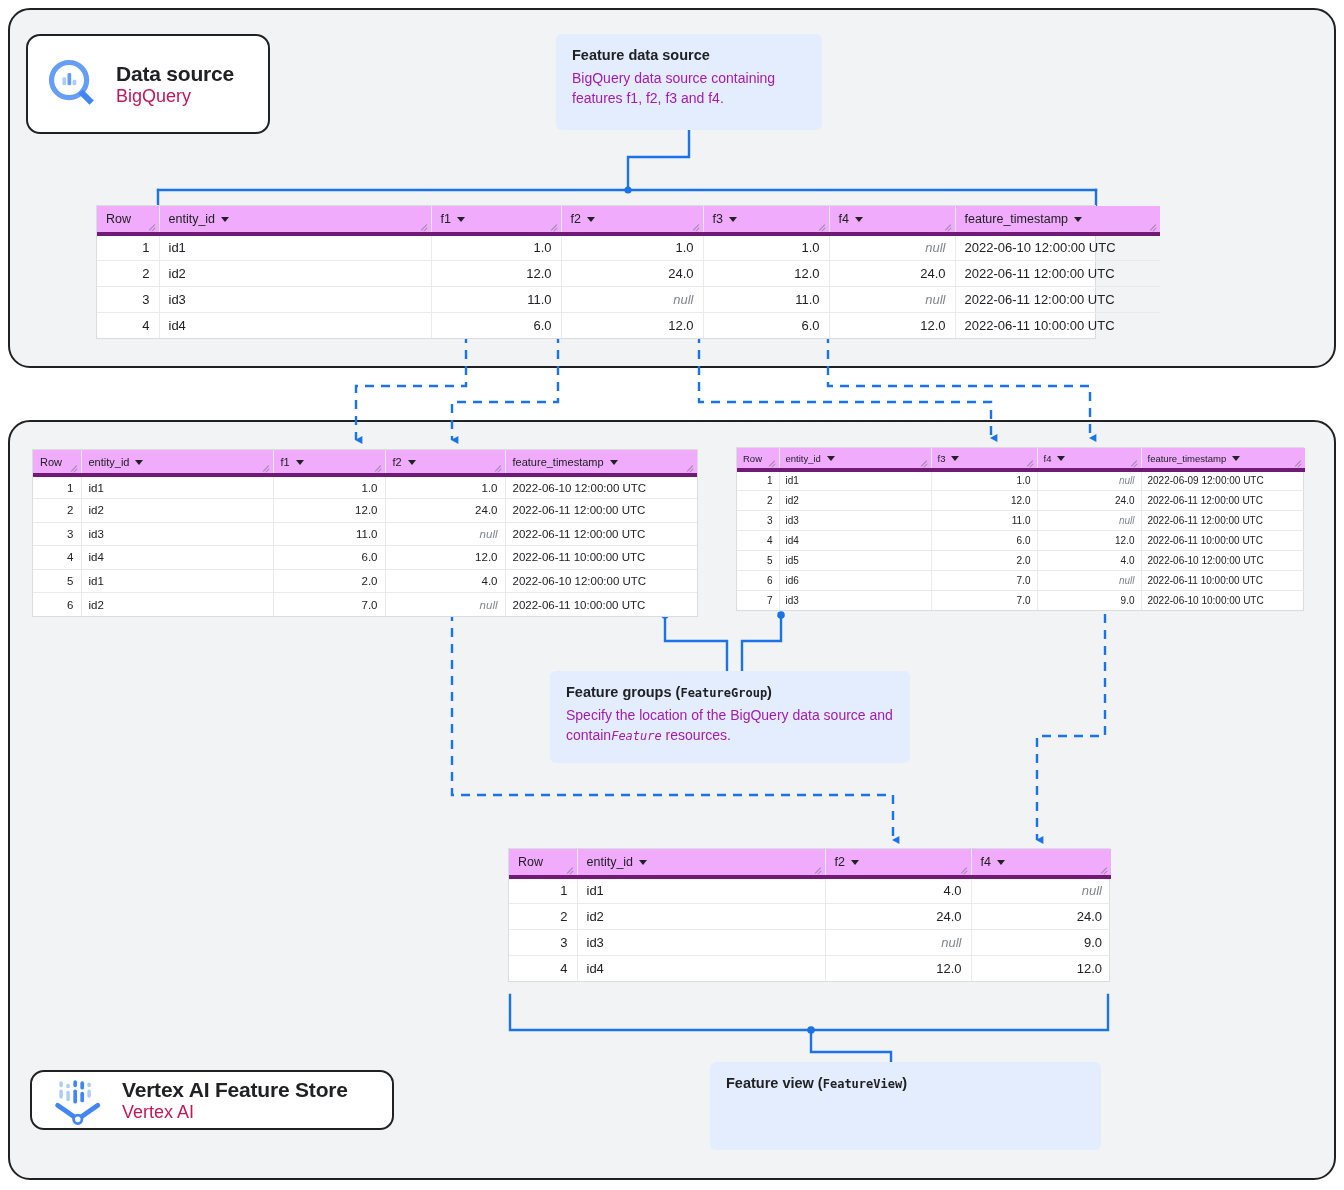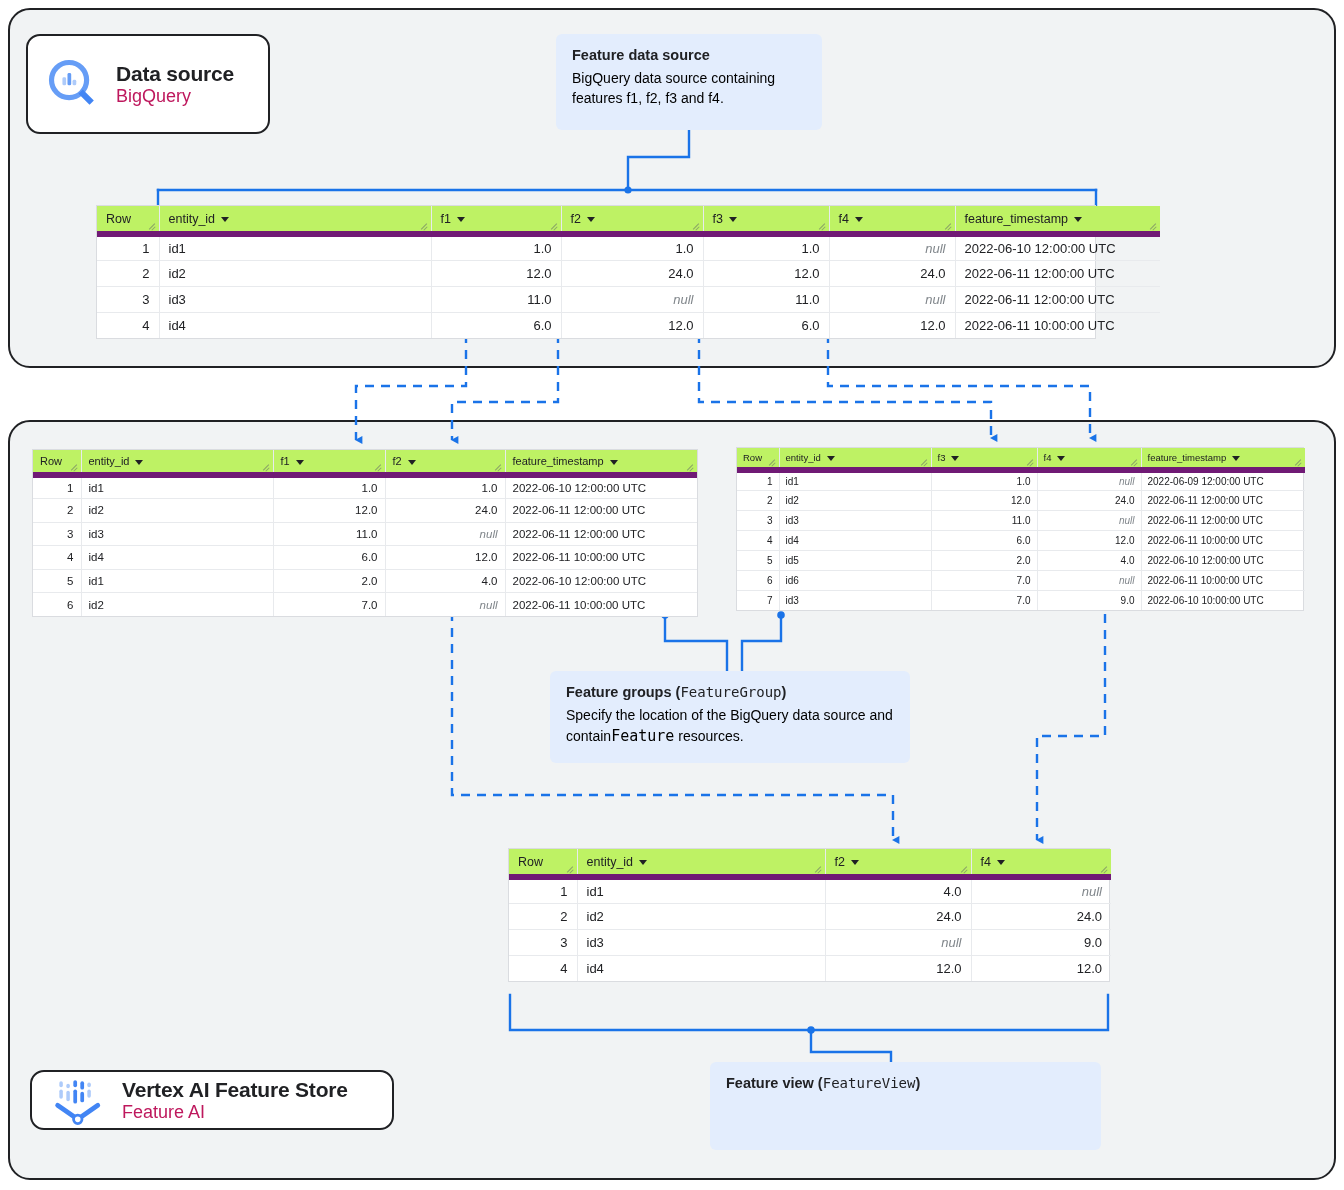--- a/index.html
+++ b/index.html
@@ -54,25 +54,25 @@
     background: #e3edfd;
     border-radius: 6px;
     box-sizing: border-box;
     padding: 13px 16px 14px 16px;
   }
   .note .note-title {
     font-size: 14.5px; font-weight: bold; color: #202124; margin-bottom: 6px;
   }
   .note .note-title .mono {
     font-family: "DejaVu Sans Mono", monospace;
-    font-weight: normal; font-size: 14px;
-  }
-  .note .note-body { font-size: 14px; color: #000000; line-height: 1.42; }
+    font-weight: bold; font-size: 12px;
+  }
+  .note .note-body { font-size: 14px; color: #a21caf; line-height: 1.42; }
   .note .note-body .mono {
-    font-family: "DejaVu Sans Mono", monospace; font-size: 15px;
+    font-family: "DejaVu Sans Mono", monospace; font-size: 12px; font-style: italic;
   }
 
   #note-feature-data-source { left: 556px; top: 34px;  width: 266px; height: 96px; }
   #note-feature-groups      { left: 550px; top: 671px; width: 360px; height: 92px; }
   #note-feature-view        { left: 710px; top: 1062px; width: 391px; height: 88px; }
 
   
   .bqtable {
     position: absolute;
     background: #ffffff;
@@ -86,25 +86,25 @@
   .bqtable th, .bqtable td {
     border-right: 1px solid #e8eaed;
     border-bottom: 1px solid #e8eaed;
     box-sizing: border-box;
     overflow: hidden;
     white-space: nowrap;
   }
   .bqtable th:last-child, .bqtable td:last-child { border-right: none; }
   .bqtable tr:last-child td { border-bottom: none; }
   .bqtable thead th {
-    background: #bef264;
+    background: #f0abfc;
     font-weight: normal;
     text-align: left;
     position: relative;
-    border-bottom: 6px solid #701a75;
+    border-bottom: 4px solid #701a75;
   }
   .bqtable thead th .caret {
     display: inline-block;
     margin-left: 6px;
     width: 0; height: 0;
     border-left: 4px solid transparent;
     border-right: 4px solid transparent;
     border-top: 5px solid #202124;
     vertical-align: middle;
   }
@@ -226,21 +226,21 @@
           <rect x="20" y="15" width="3.2" height="12" rx="1.6"></rect>
           <rect x="26" y="8" width="3.2" height="7" rx="1.6"></rect>
           <rect x="26" y="17" width="3.2" height="9" rx="1.6"></rect>
         </g>
         <path d="M6.5,28.5 L23.8,40.5 L41,28.5" fill="none" stroke="#4285f4" stroke-width="4" stroke-linecap="round" stroke-linejoin="round"></path>
         <circle cx="23.8" cy="40.6" r="3.6" fill="#ffffff" stroke="#4285f4" stroke-width="2.4"></circle>
       </svg>
     </span>
     <span class="logo-text">
       <div class="logo-title">Vertex AI Feature Store</div>
-      <div class="logo-sub">Feature AI</div>
+      <div class="logo-sub">Vertex AI</div>
     </span>
   </div>
 
   <div class="note" id="note-feature-data-source">
     <div class="note-title">Feature data source</div>
     <div class="note-body">BigQuery data source containing features f1, f2, f3 and f4.</div>
   </div>
 
   <div class="note" id="note-feature-groups">
     <div class="note-title"><span>Feature groups (</span><span class="mono">FeatureGroup</span><span>)</span></div>

